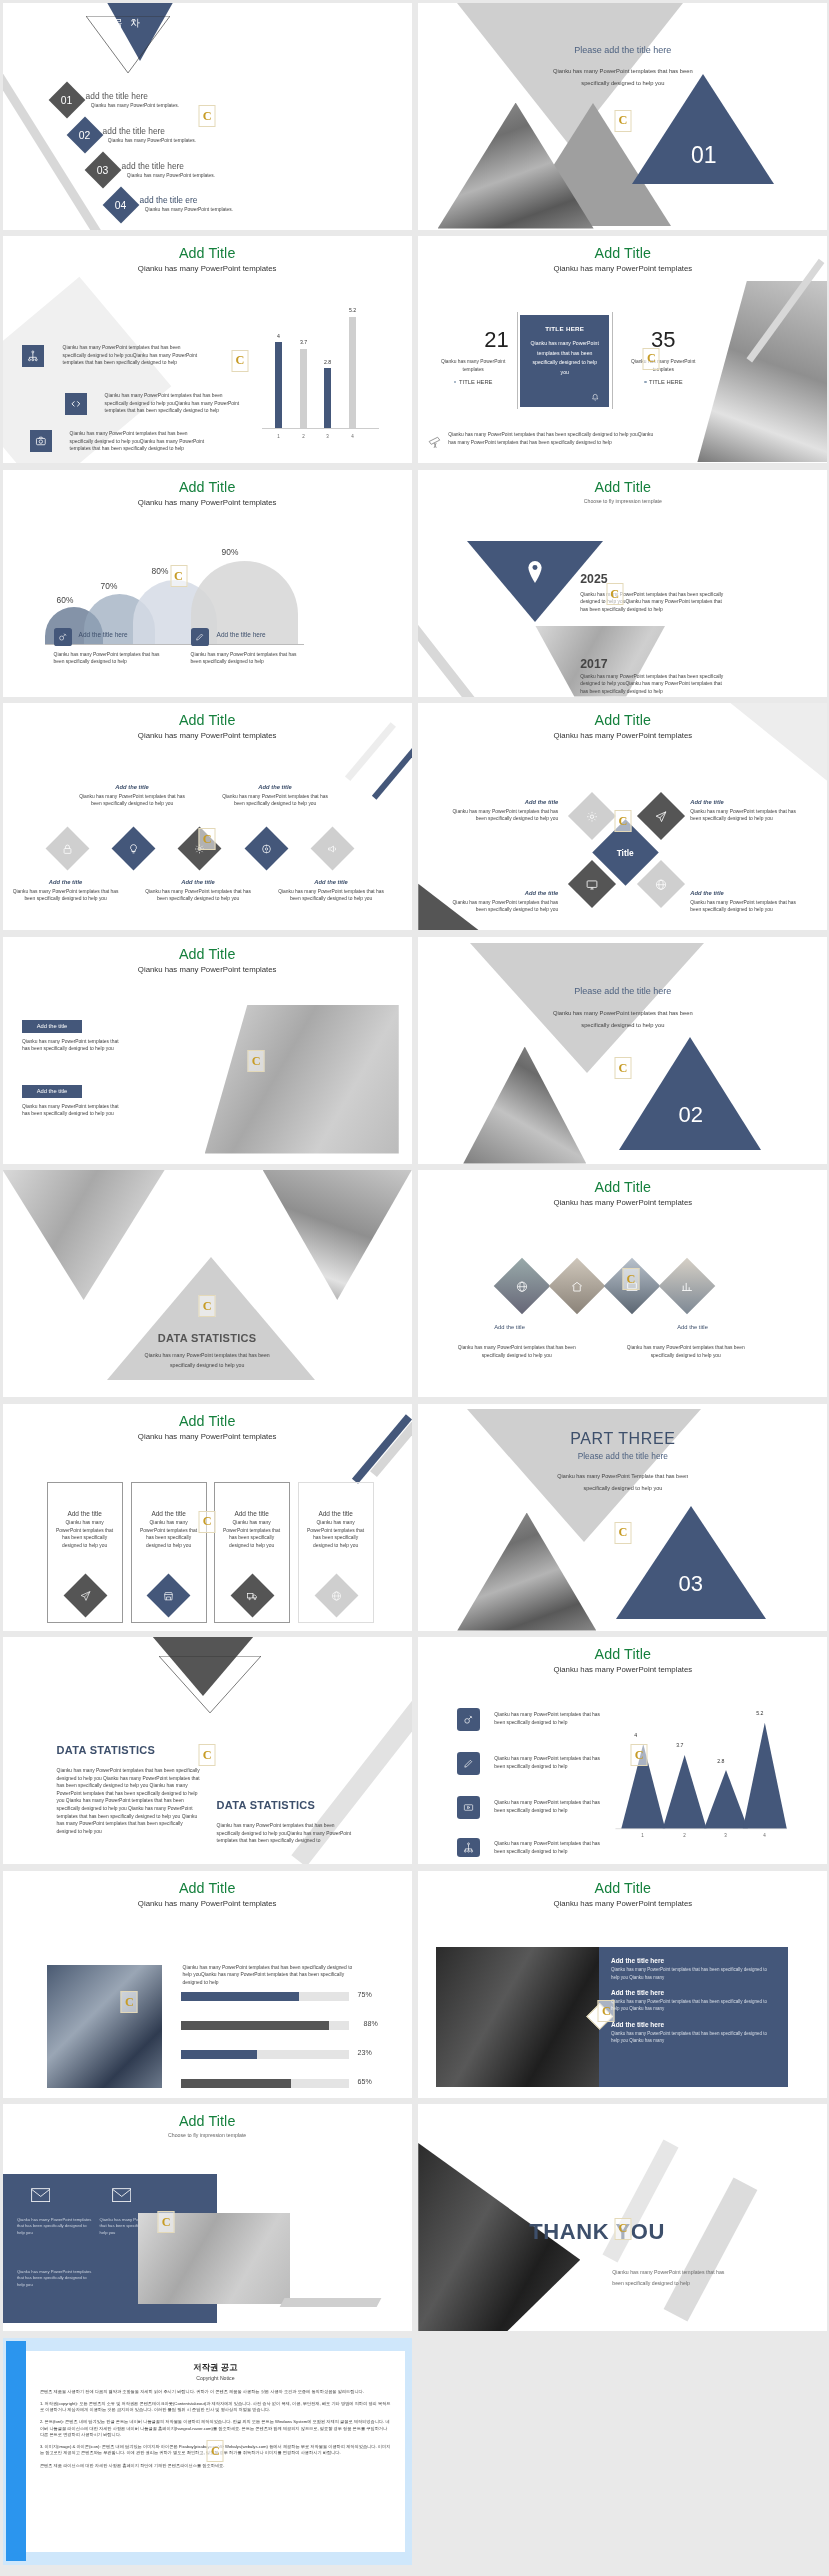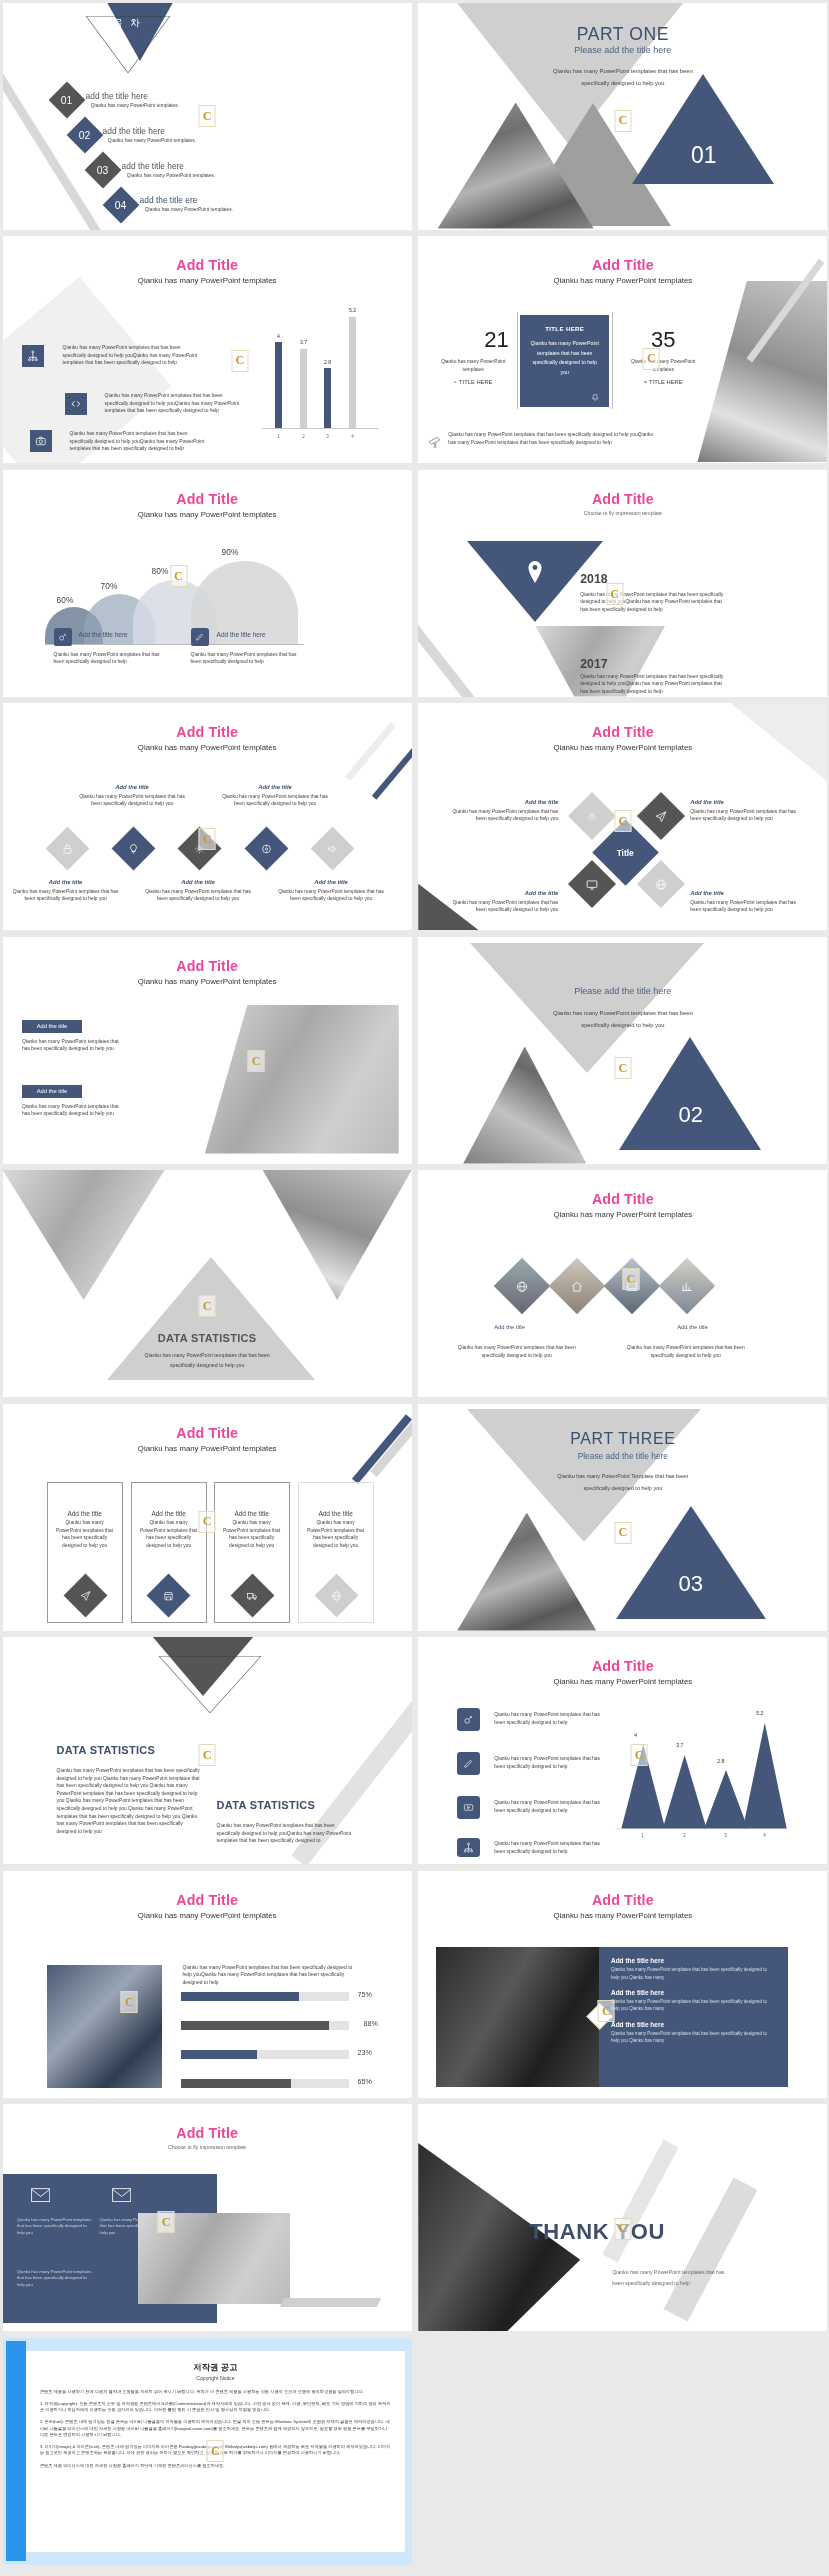--- a/index.html
+++ b/index.html
@@ -2,21 +2,21 @@
 <html style="font-size:10.4px"><head>
 <meta charset="utf-8">
 <style>
   * { box-sizing: border-box; margin:0; padding:0; }
   body {
     width:830px; background:#e9e9e9;
     font-family:"Liberation Sans", sans-serif;
   }
   .grid { display:grid; grid-template-columns:1fr 1fr; gap:6.5px 6.5px; padding:2.6px; }
   .slide { position:relative; width:100%; height:227px; background:#fff; overflow:hidden; }
-  .t-title { text-align:center; color:#ec4899; font-weight:bold; font-size:14.3px; padding-top:21px; letter-spacing:0.1px;}
+  .t-title { text-align:center; color:#15803d; font-weight:normal; font-size:14.3px; padding-top:9px; letter-spacing:0.1px;}
   .t-sub { text-align:center; color:#333; font-size:7.8px; margin-top:3.2px; }
   .navy { background:#44577a; }
   .dgray { background:#555; }
   .lgray { background:#cfcfcf; }
   
   .stripe { position:absolute; background:#d8d8d8; transform-origin:center; }
   .dn { position:absolute; width:0;height:0;border-left:var(--w) solid transparent;border-right:var(--w) solid transparent;border-top:var(--h) solid var(--c); }
   .up { position:absolute; width:0;height:0;border-left:var(--w) solid transparent;border-right:var(--w) solid transparent;border-bottom:var(--h) solid var(--c); }
   .diam { position:absolute; transform:rotate(45deg); display:flex;align-items:center;justify-content:center; }
   .diam > span { transform:rotate(-45deg); color:#fff; }
@@ -90,21 +90,20 @@
   </div>
   <div class="wm">C</div>
 </div>
 
 <div class="slide">
   <div class="dn" style="--w:113px;--h:143px;--c:#cfcfcf;left:39px;top:0;"></div>
   <div class="up" style="--w:78px;--h:123px;--c:#9f9f9f;left:97px;top:100px;"></div>
   <div class="photo ph-build" style="left:19.4px;top:100px;width:156px;height:126px;clip-path:polygon(50% 0,100% 100%,0 100%);"></div>
   <div class="up" style="--w:71px;--h:110px;--c:#44577a;left:214px;top:71px;"></div>
   <div style="position:absolute;left:214px;top:139px;width:143px;text-align:center;color:#fff;font-size:23px;font-weight:300;">01</div>
-  <div style="position:absolute;top:21px;width:100%;text-align:center;color:#3d4f6b;font-size:17.5px;letter-spacing:0.6px;">PART ONE</div>
   <div style="position:absolute;top:42px;width:100%;text-align:center;color:#4e6280;font-size:9px;">Please add the title here</div>
   <div style="position:absolute;top:62px;left:50%;transform:translateX(-50%);width:149px;text-align:center;color:#444;font-size:5.8px;line-height:2.2;">Qianku has many PowerPoint templates that has been specifically designed to help you</div>
   <div class="wm" style="left:50%;top:52%;">C</div>
 </div>
 
 <div class="slide">
   <div class="t-title">Add Title</div>
   <div class="t-sub">Qianku has many PowerPoint templates</div>
   <div style="position:absolute;left:-26px;top:78px;width:168px;height:143px;background:#f0f0f0;transform:rotate(-40deg);"></div>
   <div class="icobox" style="left:19.4px;top:109px;width:22px;height:22px;">
@@ -226,21 +225,21 @@
   <div class="t-title">Add Title</div>
   <div class="t-sub" style="font-size:5.2px;color:#666;">Choose to fly impression template</div>
   <div class="stripe" style="width:10.4px;height:279px;left:-13px;top:13px;transform:rotate(-38deg);"></div>
   <div class="dn" style="--w:68px;--h:81px;--c:#44577a;left:49px;top:71px;"></div>
   <div style="position:absolute;left:108px;top:91px;">
     <svg width="18" height="22" viewBox="0 0 24 30">
           <path d="M12 0a9 9 0 0 0-9 9c0 7 9 21 9 21s9-14 9-21a9 9 0 0 0-9-9z" fill="#fff"></path>
           <circle cx="12" cy="9" r="3.4" fill="#44577a"></circle>
         </svg>
   </div>
-  <div style="position:absolute;left:162px;top:102px;font-size:12.3px;color:#444;font-weight:bold;">2018</div>
+  <div style="position:absolute;left:162px;top:102px;font-size:12.3px;color:#444;font-weight:bold;">2025</div>
   <div class="small" style="position:absolute;left:162px;top:121px;width:149px;">Qianku has many PowerPoint templates that has been specifically designed to help youQianku has many PowerPoint templates that has been specifically designed to help</div>
   <div class="photo ph-desk" style="left:117px;top:156px;width:130px;height:71px;clip-path:polygon(0 0,100% 0,70% 100%,30% 100%);"></div>
   <div style="position:absolute;left:162px;top:187px;font-size:12.3px;color:#444;font-weight:bold;">2017</div>
   <div class="small" style="position:absolute;left:162px;top:203px;width:149px;">Qianku has many PowerPoint templates that has been specifically designed to help youQianku has many PowerPoint templates that has been specifically designed to help</div>
   <div class="wm" style="left:48%;top:55%;">C</div>
 </div>
 
 <div class="slide">
   <div class="t-title">Add Title</div>
   <div class="t-sub">Qianku has many PowerPoint templates</div>

